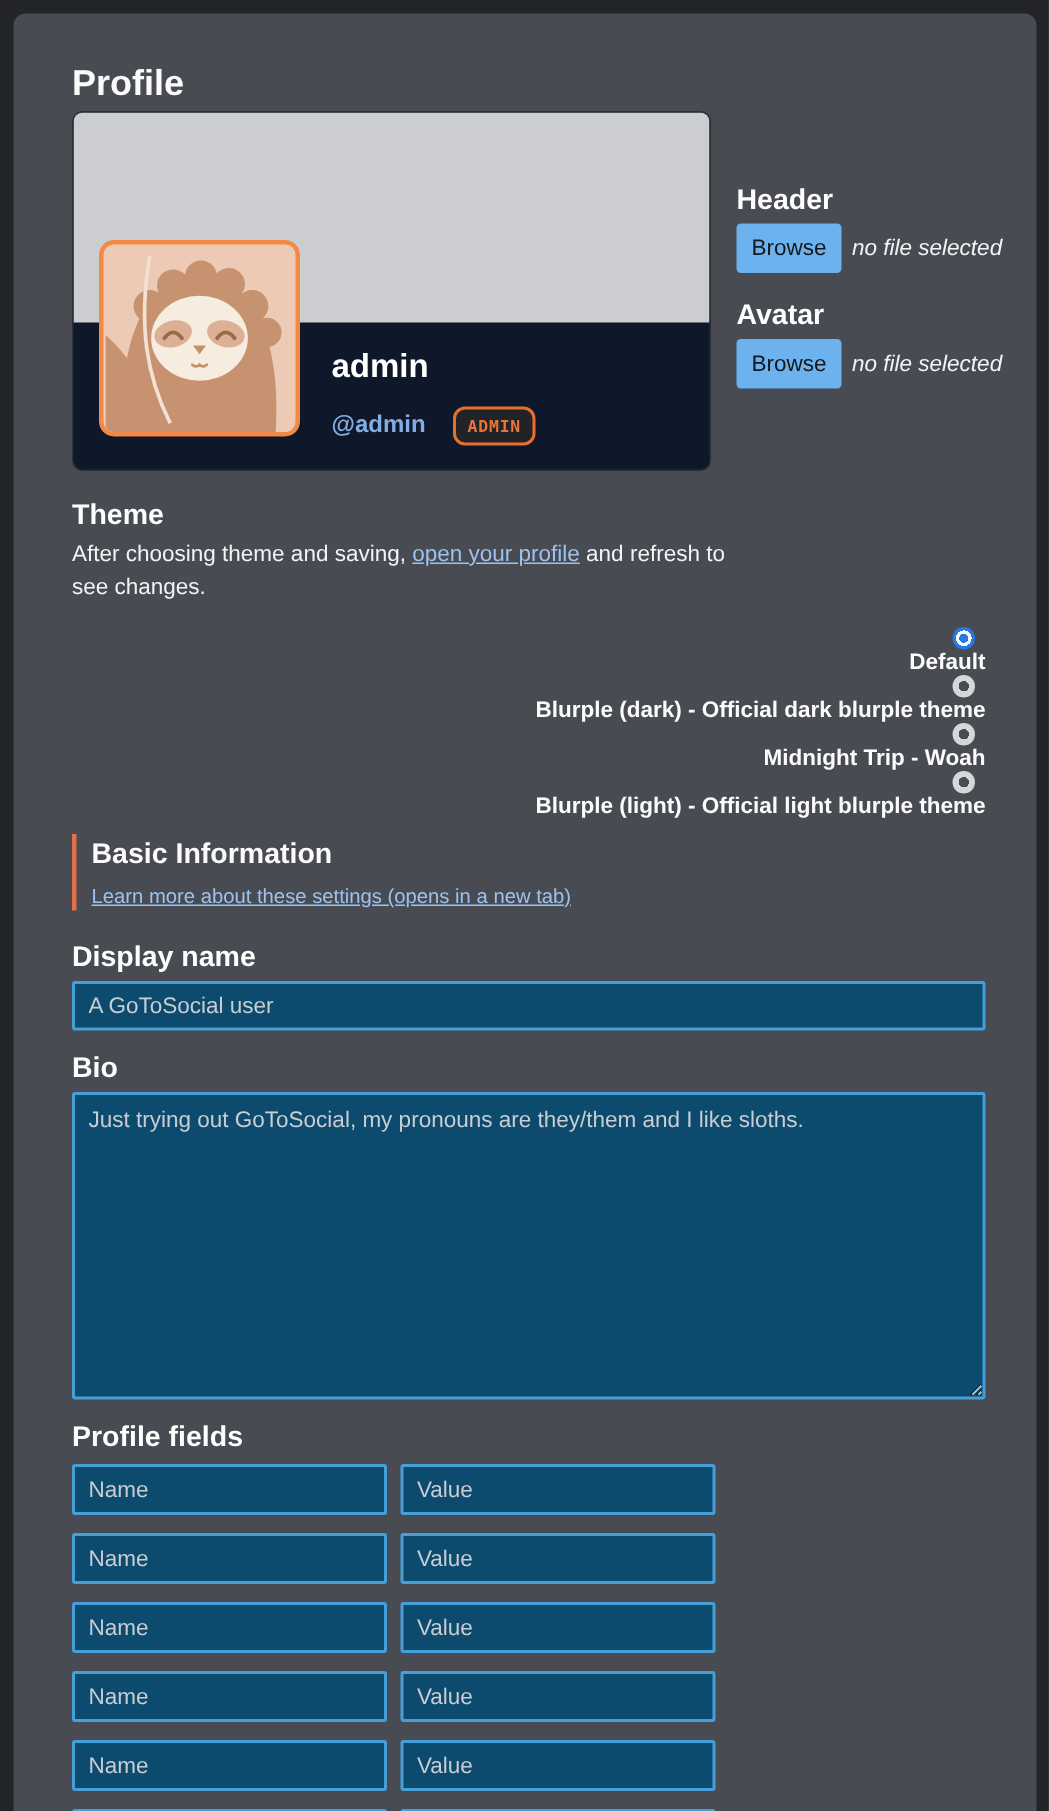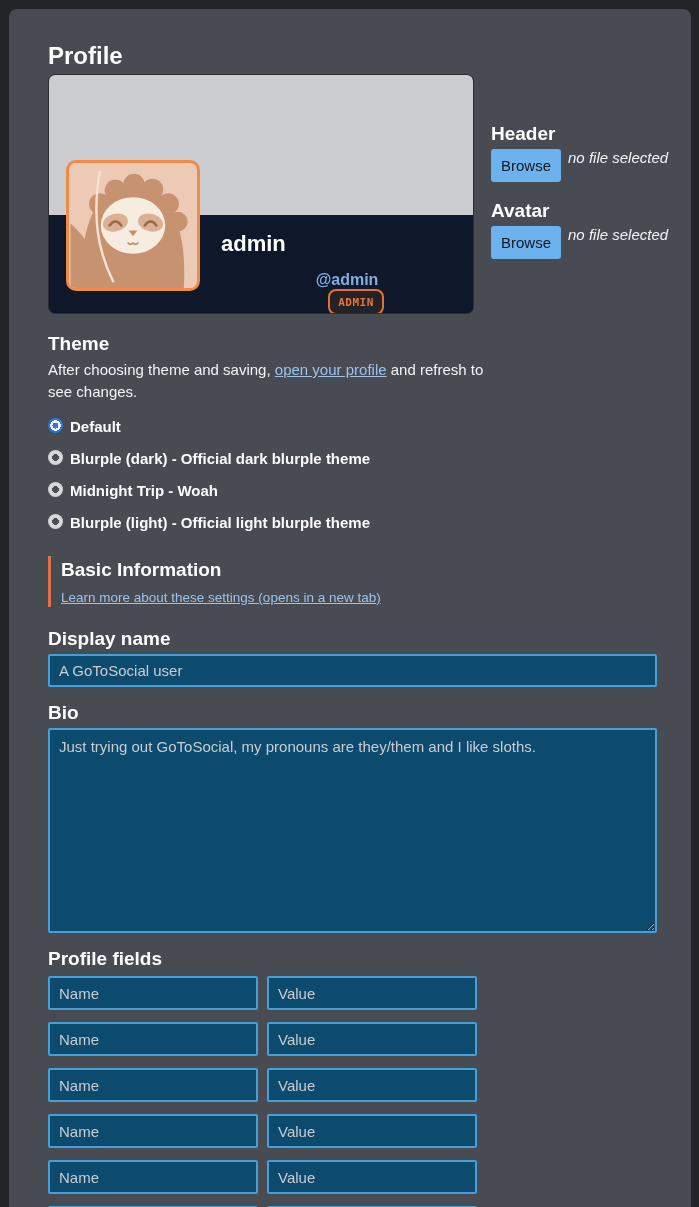--- a/index.html
+++ b/index.html
@@ -44,57 +44,57 @@
     width: 134px; height: 131px;
     border: 3px solid #f28a45;
     border-radius: 10px;
     overflow: hidden;
     background: #edcab5;
   }
   .avatar-frame svg { display: block; width: 100%; height: 100%; }
   .preview-display-name {
     font-size: 22px; font-weight: 700; color: #ffffff; line-height: 26px;
   }
-  .user-row { margin-top: 14px; display: flex; align-items: center; flex-direction: column; }
+  .user-row { margin-top: 14px; display: flex; align-items: center; }
   .preview-username { font-size: 16px; font-weight: 700; color: #83ade2; }
   .role-badge {
     margin-left: 18px;
     font-family: "DejaVu Sans Mono", monospace;
     font-size: 11px; font-weight: 700; letter-spacing: .5px;
     color: #e8743a;
     background: #222327;
     border: 2px solid #e86f2e;
     border-radius: 8px;
     padding: 5px 8px 4px;
   }
   
   .uploads { padding-top: 50px; }
   .upload-group { margin-bottom: 19px; }
   .field-label {
     font-size: 19px; font-weight: 700; color: #fdfdfe;
     line-height: 20px; margin-bottom: 5px;
   }
-  .file-row { display: flex; }
+  .file-row { display: flex; align-items: center; }
   .browse-btn {
     font-family: "Liberation Sans", sans-serif;
     font-size: 15px;
     color: #15171b;
     background: #6cb2ef;
     border: none;
     border-radius: 3px;
     padding: 8px 10px;
     cursor: pointer;
   }
   .file-status { font-style: italic; font-size: 15px; color: #f2f3f5; margin-left: 7px; white-space: nowrap; }
   
   .theme-section { margin-top: 20px; }
   .theme-desc { font-size: 15px; line-height: 22px; max-width: 448px; color: #f2f3f5; }
   .theme-desc a, .section-link { color: #9dc2ec; text-decoration: underline; cursor: pointer; }
   .theme-options { margin-top: 15px; }
-  .theme-option { display: flex; align-items: flex-start; margin-bottom: 11px; height: 21px; cursor: pointer; }
+  .theme-option { display: flex; align-items: flex-end; margin-bottom: 11px; height: 21px; cursor: pointer; flex-direction: column; }
   .radio {
     width: 15px; height: 15px; border-radius: 50%; flex: none;
     margin-right: 7px;
     background: radial-gradient(circle, #4a4d53 0 3.5px, #d5d6d8 3.5px 7.5px);
   }
   .radio.checked {
     background: radial-gradient(circle, #2a79e2 0 3px, #f6f8fa 3px 5.2px, #2a79e2 5.2px 7.5px);
   }
   .opt-label { font-size: 15px; font-weight: 700; color: #fbfbfc; }
   

